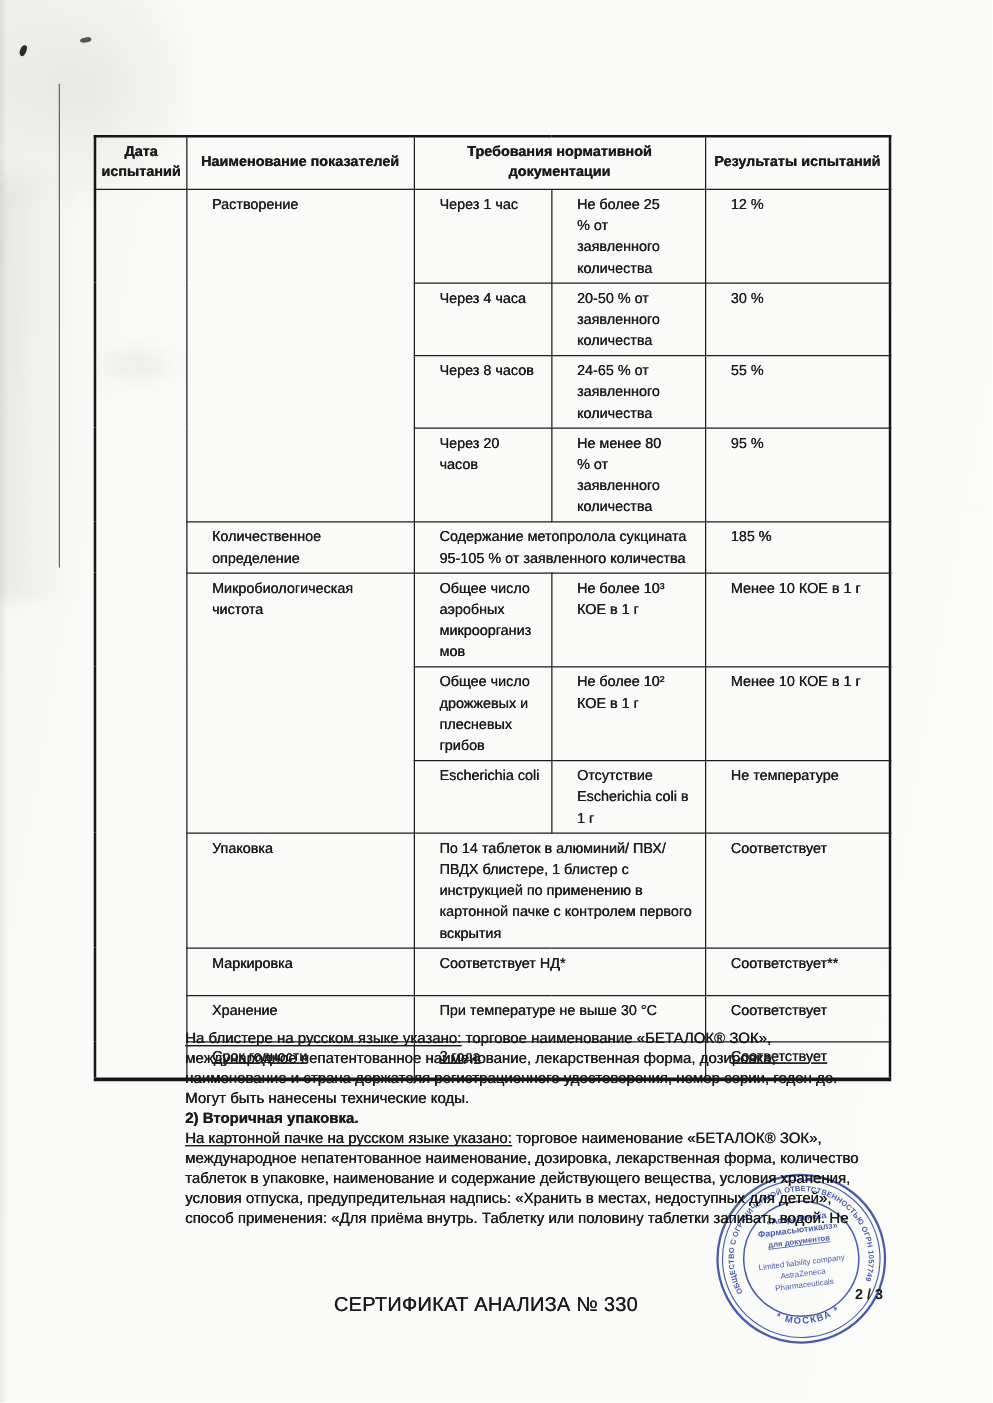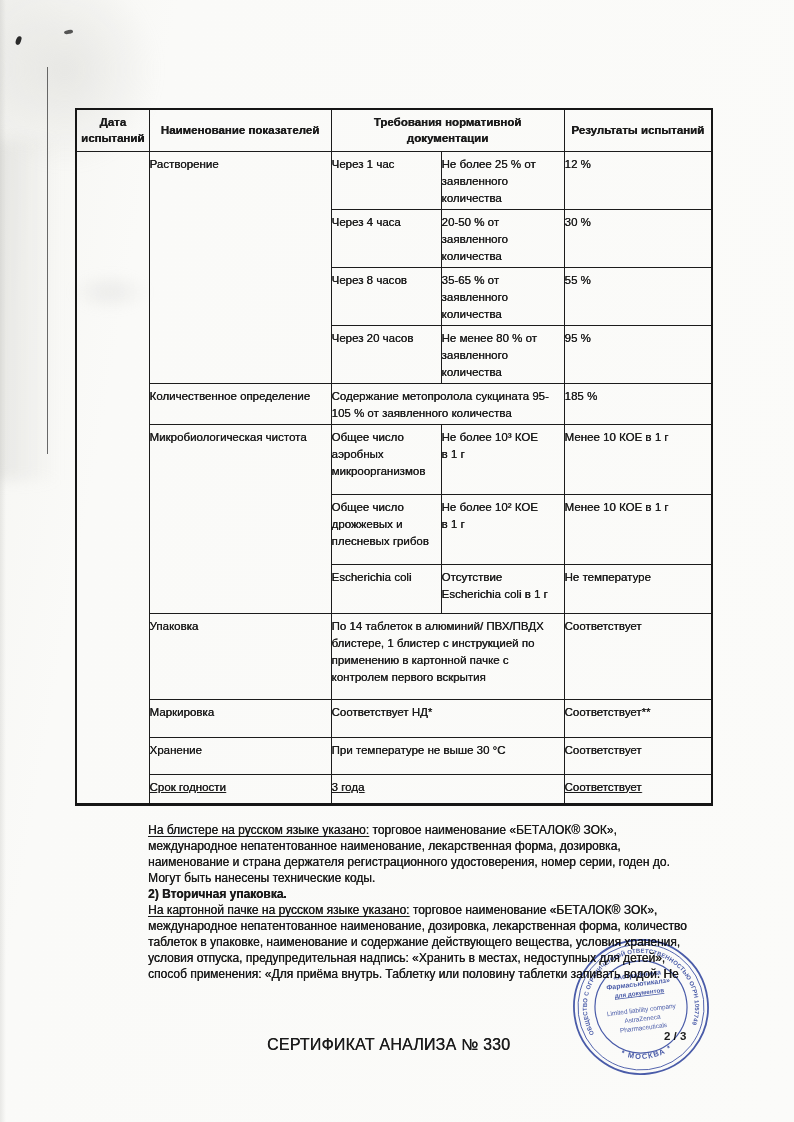--- a/index.html
+++ b/index.html
@@ -20,41 +20,41 @@
   .speck-a{position:absolute;left:16px;top:36px;width:5px;height:9px;background:#2a2a2a;
     border-radius:60% 40% 50% 50%;transform:rotate(18deg);}
   .speck-b{position:absolute;left:64px;top:30px;width:9px;height:4px;background:#3a3a3a;
     border-radius:50% 50% 40% 60%;transform:rotate(-12deg);opacity:.85;}
   .stray-line{position:absolute;left:47px;top:67px;width:1.4px;height:387px;background:#454545;opacity:.8;}
 
   
   table.coa{position:absolute;left:75px;top:108px;width:636px;border-collapse:collapse;table-layout:fixed;}
   table.coa{border:2.2px solid #161616;border-bottom-width:3px;}
   .coa th,.coa td{border:1.5px solid #1c1c1c;vertical-align:top;
-    font-size:11.5px;line-height:17px;padding:4px 8px 2px 0;
+    font-size:11.5px;line-height:17px;padding:4px 8px 2px 20px;
     text-shadow:0.3px 0 0 currentColor;overflow-wrap:break-word;}
   .coa th{font-weight:bold;text-align:center;vertical-align:middle;padding:4px 4px;line-height:16px;}
   .coa tr.hdr{height:42px;padding-left:24px;}
   tr.rh54{height:54px;} tr.rh53{height:53px;} tr.rh38{height:38px;}
   tr.rh70{height:70px;margin-top:18px;} tr.rh49{height:49px;} tr.rh86{height:86px;}
   tr.rh37{height:37px;} tr.rh30{height:30px;text-decoration:underline;}
   td.pr-wide{padding-right:24px;}
 
   
   .footnotes{position:absolute;left:148px;top:806px;width:548px;font-size:12px;line-height:16px;
     text-shadow:0.3px 0 0 currentColor;}
   .footnotes p{margin:0;}
   .fn-head{margin-bottom:15px !important;}
   .bold{font-weight:bold;}
   .uline{text-decoration:underline;text-underline-offset:2px;}
 
   
   .footer-title{position:absolute;left:267px;top:1036px;font-size:16px;letter-spacing:.2px;
     text-shadow:0.3px 0 0 currentColor;}
-  .page-number{position:absolute;left:664px;top:1030px;font-size:11.5px;font-weight:bold;}
+  .page-number{position:absolute;left:684px;top:1030px;font-size:11.5px;font-weight:bold;}
 
   
   .stamp{position:absolute;left:566px;top:932px;width:150px;height:150px;
     transform:rotate(-7deg);opacity:.92;mix-blend-mode:multiply;}
   .stamp text{fill:#3b4fa6;font-family:"Liberation Sans",sans-serif;}
   .stamp .ring{font-size:6px;letter-spacing:.15px;font-weight:bold;}
   .stamp .city{font-size:7.5px;letter-spacing:1.2px;font-weight:bold;}
   .stamp .c-ru{font-size:7px;font-weight:bold;}
   .stamp .c-sm{font-size:6.2px;font-weight:bold;}
   .stamp .c-en{font-size:6.4px;}
@@ -92,21 +92,21 @@
     <td class="pr-wide">Не более 25 % от заявленного количества</td>
     <td>12 %</td>
   </tr>
   <tr class="rh54">
     <td>Через 4 часа</td>
     <td class="pr-wide">20-50 % от заявленного количества</td>
     <td>30 %</td>
   </tr>
   <tr class="rh54">
     <td>Через 8 часов</td>
-    <td class="pr-wide">35-65 % от заявленного количества</td>
+    <td class="pr-wide">24-65 % от заявленного количества</td>
     <td>55 %</td>
   </tr>
   <tr class="rh53">
     <td>Через 20 часов</td>
     <td class="pr-wide">Не менее 80 % от заявленного количества</td>
     <td>95 %</td>
   </tr>
   <tr class="rh38">
     <td>Количественное определение</td>
     <td colspan="2">Содержание метопролола сукцината 95-105 % от заявленного количества</td>

